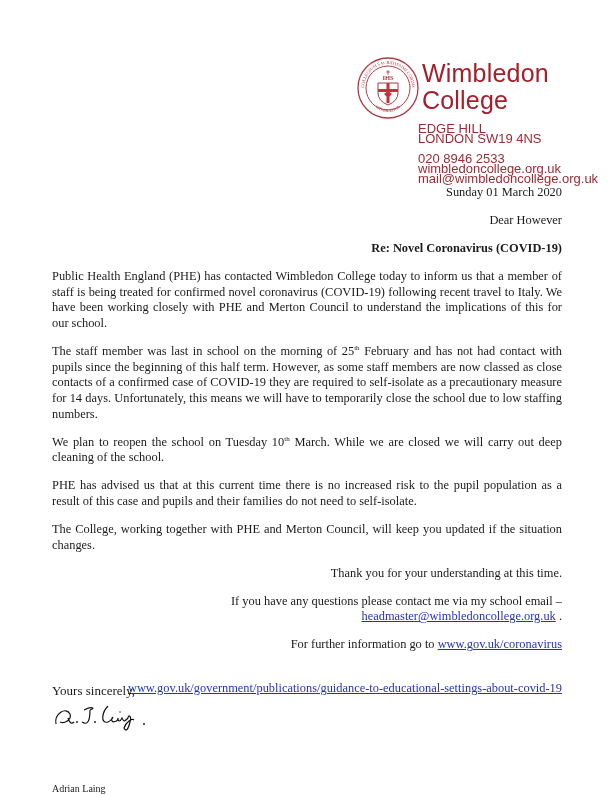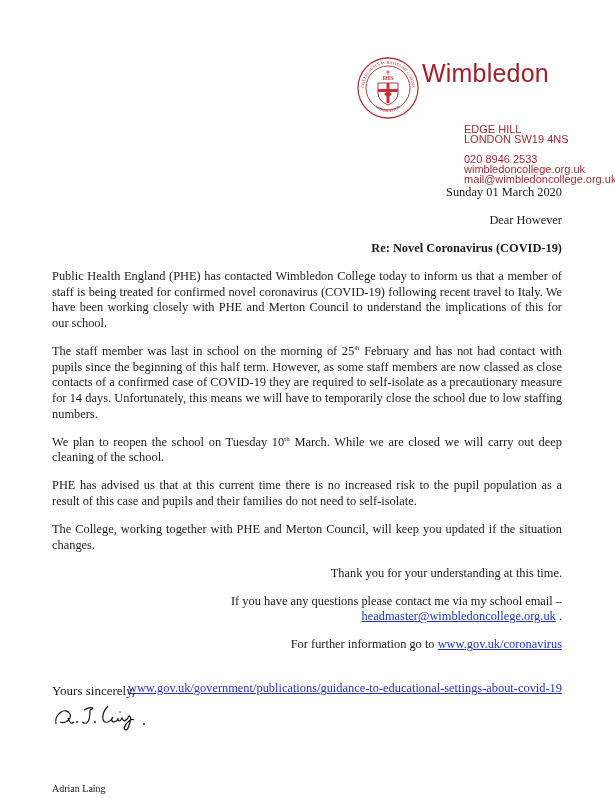--- a/index.html
+++ b/index.html
@@ -11,21 +11,21 @@
     .letterhead { position: absolute; left: 356px; top: 56px; width: 250px; }
     .crest { position: absolute; left: 0; top: 0; width: 64px; height: 64px; }
     .wordmark {
       position: absolute; left: 66px; top: 4px;
       font-family: "Liberation Sans", "DejaVu Sans", sans-serif;
       color: #a3202b; font-size: 25px; line-height: 27px; letter-spacing: 0.2px;
     }
     .address {
       position: absolute; left: 62px; top: 68px;
       font-family: "Liberation Sans", "DejaVu Sans", sans-serif;
-      color: #9b2b33; font-size: 11px; line-height: 10px; margin-left: 46px;
+      color: #9b2b33; font-size: 13px; line-height: 10px;
     }
     .address .gap { height: 10px; }
 
     .body { position: absolute; left: 52px; top: 185px; width: 510px; font-size: 12.4px; line-height: 15.6px; }
     .p { margin: 0 0 12.5px 0; text-align: justify; }
     .p.left { text-align: right; }
     .bold { font-weight: bold; }
     sup { font-size: 7px; vertical-align: 5px; line-height: 0; }
     a.link { color: #2433b5; text-decoration: underline; }
     .signature { position: absolute; left: 52px; top: 700px; width: 120px; height: 32px; }
@@ -51,20 +51,21 @@
     </text>
     <text x="32" y="24" font-size="6.5" fill="#b03a44" text-anchor="middle" font-family="Liberation Serif, serif" font-weight="bold">IHS</text>
     <path d="M22 27 H42 V37 Q42 45 32 49 Q22 45 22 37 Z" fill="#ffffff" stroke="#b03a44" stroke-width="1"></path>
     <rect x="30.5" y="27" width="3" height="20" fill="#c5303b"></rect>
     <rect x="22" y="33" width="20" height="3" fill="#c5303b"></rect>
     <path d="M28 38 q4 -4 8 0 q-4 5 -8 0z" fill="#c5303b"></path>
     <path d="M32 14 v5 M30 16 h4" stroke="#b03a44" stroke-width="0.8"></path>
   </svg>
   <div class="wordmark">
     <div>Wimbledon</div>
+    <div>College</div>
   </div>
   <div class="address">
     <div>EDGE HILL</div>
     <div>LONDON SW19 4NS</div>
     <div class="gap"></div>
     <div>020 8946 2533</div>
     <div>wimbledoncollege.org.uk</div>
     <div>mail@wimbledoncollege.org.uk</div>
   </div>
 </div>

